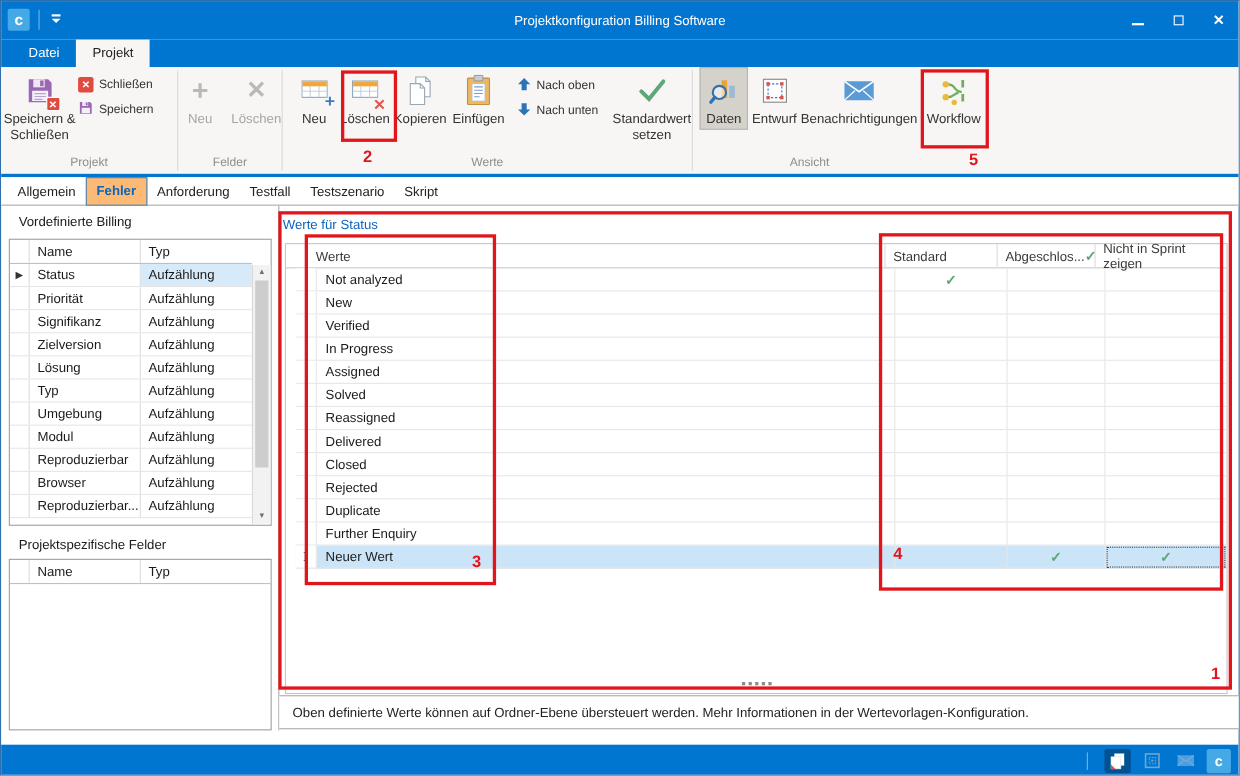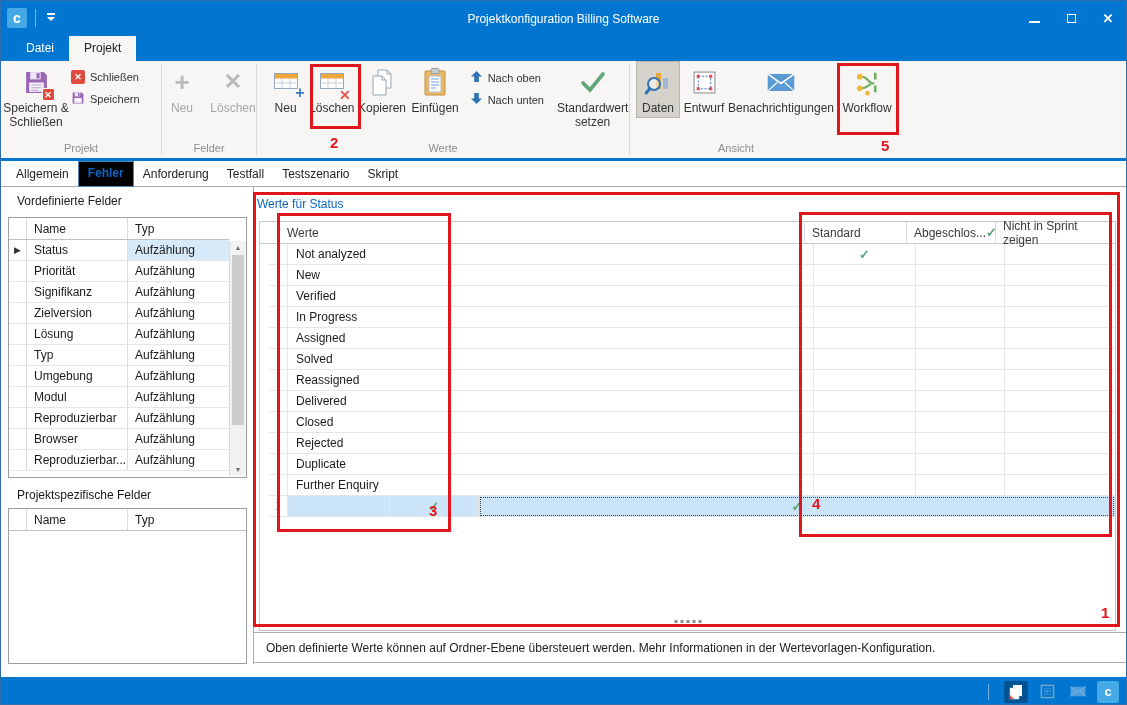--- a/index.html
+++ b/index.html
@@ -47,21 +47,21 @@
   .grayx{font-size:22px;font-weight:bold;color:#b9b9b9;line-height:26px;}
   .badge{position:absolute;font-weight:900;}
   .badge.bplus{right:-7px;bottom:-3px;color:#3c78c3;font-size:16px;text-shadow:0 0 2px #fff;}
   .badge.rx{right:-7px;bottom:-4px;color:#e2574c;font-size:14px;text-shadow:0 0 2px #fff;}
   .badge.redbox{right:-5px;bottom:-2px;width:13px;height:13px;background:#e04b3f;border:1px solid #fff;
     border-radius:2px;color:#fff;font-size:9px;display:flex;align-items:center;justify-content:center;}
   
   #doctabs{position:absolute;left:0;top:160px;width:100%;height:26px;background:#fff;
     border-bottom:1px solid #ababab;display:flex;align-items:flex-end;padding-left:6px;}
   .dtab{padding:4px 9px 5px;font-size:12px;color:#222;}
-  .dtab.active{color:#0a64c0;font-weight:bold;border:1px solid #5183b5;background:#000000;margin-bottom:-1px;padding-bottom:6px;}
+  .dtab.active{color:#0a64c0;font-weight:bold;border:1px solid #5183b5;background:#fdba74;margin-bottom:-1px;padding-bottom:6px;}
   
   .section-label{position:absolute;left:16px;font-size:12px;color:#1a1a1a;}
   #lbl-predef{top:193px;}
   #lbl-proj{top:487px;}
   .ltable{position:absolute;left:7px;width:239px;background:#fff;border:1px solid #9e9e9e;}
   #table1{top:216px;height:261px;}
   #table2{top:507px;height:156px;}
   .t-head{height:22px;display:flex;border-bottom:1px solid #c0c0c0;}
   .t-rh{width:18px;border-right:1px solid #dcdcdc;display:flex;align-items:center;justify-content:center;}
   .t-name{width:101px;border-right:1px solid #dcdcdc;padding-left:7px;display:flex;align-items:center;}
@@ -351,21 +351,21 @@
       <div class="dtab">Anforderung</div>
 
       <div class="dtab">Testfall</div>
 
       <div class="dtab">Testszenario</div>
 
       <div class="dtab">Skript</div>
 
   </div>
 
-  <div class="section-label" id="lbl-predef">Vordefinierte Felder</div>
+  <div class="section-label" id="lbl-predef">Vordefinierte Billing</div>
   <div class="ltable" id="table1">
     <div class="t-head">
       <div class="t-rh"></div>
       <div class="t-name">Name</div>
       <div class="t-typ">Typ</div>
     </div>
     <div class="t-rows">
 
         <div class="t-row selected">
           <div class="t-rh">
@@ -605,20 +605,21 @@
           <div class="g-c g-werte">Further Enquiry</div>
           <div class="g-c g-chk g-std"></div>
           <div class="g-c g-chk g-abg"></div>
           <div class="g-c g-chk g-nis"></div>
         </div>
 
         <div class="g-row selected">
           <div class="g-rh">
             <span class="edit-i on">I</span>
           </div>
+          <div class="g-c g-werte">Neuer Wert</div>
           <div class="g-c g-chk g-std"></div>
           <div class="g-c g-chk g-abg checked"></div>
           <div class="g-c g-chk g-nis checked focused"></div>
         </div>
 
     </div>
     <div class="dots">
         <i></i>
         <i></i>
         <i></i>

